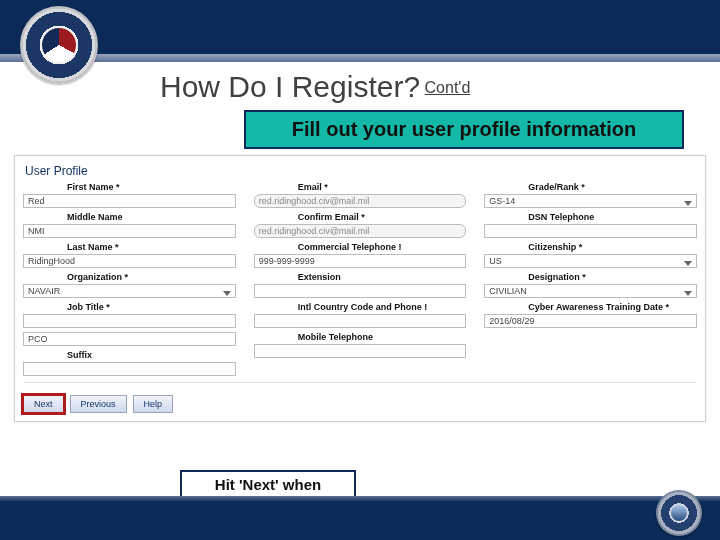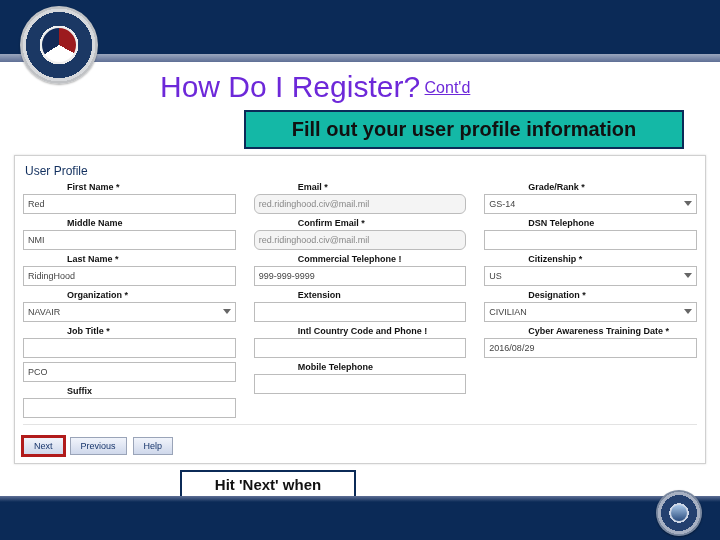--- a/index.html
+++ b/index.html
@@ -4,32 +4,32 @@
 <style>
   * { box-sizing: border-box; margin: 0; padding: 0; }
   body { width: 720px; height: 540px; font-family: Arial, Helvetica, sans-serif; background: #fff; overflow: hidden; position: relative; }
 
   .header-bar { height: 54px; background: #0b2a57; position: relative; }
   .seal { position: absolute; left: 20px; top: 6px; width: 78px; height: 78px; border-radius: 50%; background: radial-gradient(circle at 50% 50%, #efefef 0 35%, #1b3864 35% 60%, #d7d9dc 60% 66%, #c0c2c5 66% 100%); box-shadow: 0 1px 2px rgba(0,0,0,.3); z-index: 3; }
   .seal::before { content:""; position:absolute; left:22px; top:22px; width:34px; height:34px; border-radius:50%; background: conic-gradient(#9c1b1e 0 33%, #fff 33% 66%, #132a57 66% 100%); }
   .header-stripe { height: 8px; background: linear-gradient(#9aa6be,#5e6f95); }
 
   .title-area { padding: 8px 0 2px 160px; }
-  .title-text { font-size: 30px; color:#6d28d9; font-weight:400; }
+  .title-text { font-size: 30px; color:#404040; font-weight:400; }
   .title-sub { font-size: 16px; vertical-align: 4px; text-decoration: underline; }
 
   .callout-top { margin: 4px 0 0 244px; width: 440px; background:#14b8a6; border:2px solid #0b2a57; padding:6px 10px; text-align:center; font-size:20px; font-weight:700; color:#111; }
 
   .form-shot { margin: 6px 14px 0 14px; border:1px solid #d0d0d0; box-shadow:0 0 2px rgba(0,0,0,.15); padding:6px 8px 4px 8px; font-size:9px; color:#222; background:#fff; }
   .section-title { font-size:12px; color:#12305f; font-weight:400; padding:2px 0 4px 2px; }
   .cols { display:flex; gap:18px; }
   .col { flex:1 1 0; display:flex; flex-direction:column; gap:2px; }
   .field { margin-bottom:2px; }
   .flabel { font-size:9px; font-weight:700; color:#111; margin-bottom:2px;margin-left:44px; }
-  .finput { height:20px; border:1px solid #bcbcbc; background:#fff; padding:0 4px; font-size:9px; color:#444; width:100%; display:flex; align-items:center; }
+  .finput { height:14px; border:1px solid #bcbcbc; background:#fff; padding:0 4px; font-size:9px; color:#444; width:100%; display:flex; align-items:center; }
   .finput.readonly { background:#f4f4f4; color:#888;border-radius:6px; }
   .fdropdown { position:relative; }
   .fdropdown::after { content:""; position:absolute; right:4px; top:6px; width:0; height:0; border-left:4px solid transparent; border-right:4px solid transparent; border-top:5px solid #666; }
   .thin-sep { height:1px; background:#e3e3e3; margin:4px 0 6px 0; }
 
   .btn-row { display:flex; gap:6px; padding:6px 0 4px 0; }
   .btn { font-size:9px; padding:3px 10px; border:1px solid #9aa4b8; background:linear-gradient(#f1f4fb,#cfd8eb); color:#17356b; cursor:pointer; }
   .btn-next-hl { outline:3px solid #b11b1b; outline-offset:-1px; }
 
   .callout-bottom { position:absolute; left:180px; top:470px; width:176px; background:#fff; border:2px solid #0b2a57; padding:4px 6px; text-align:center; font-size:15px; font-weight:700; color:#111; line-height:1.15; }

